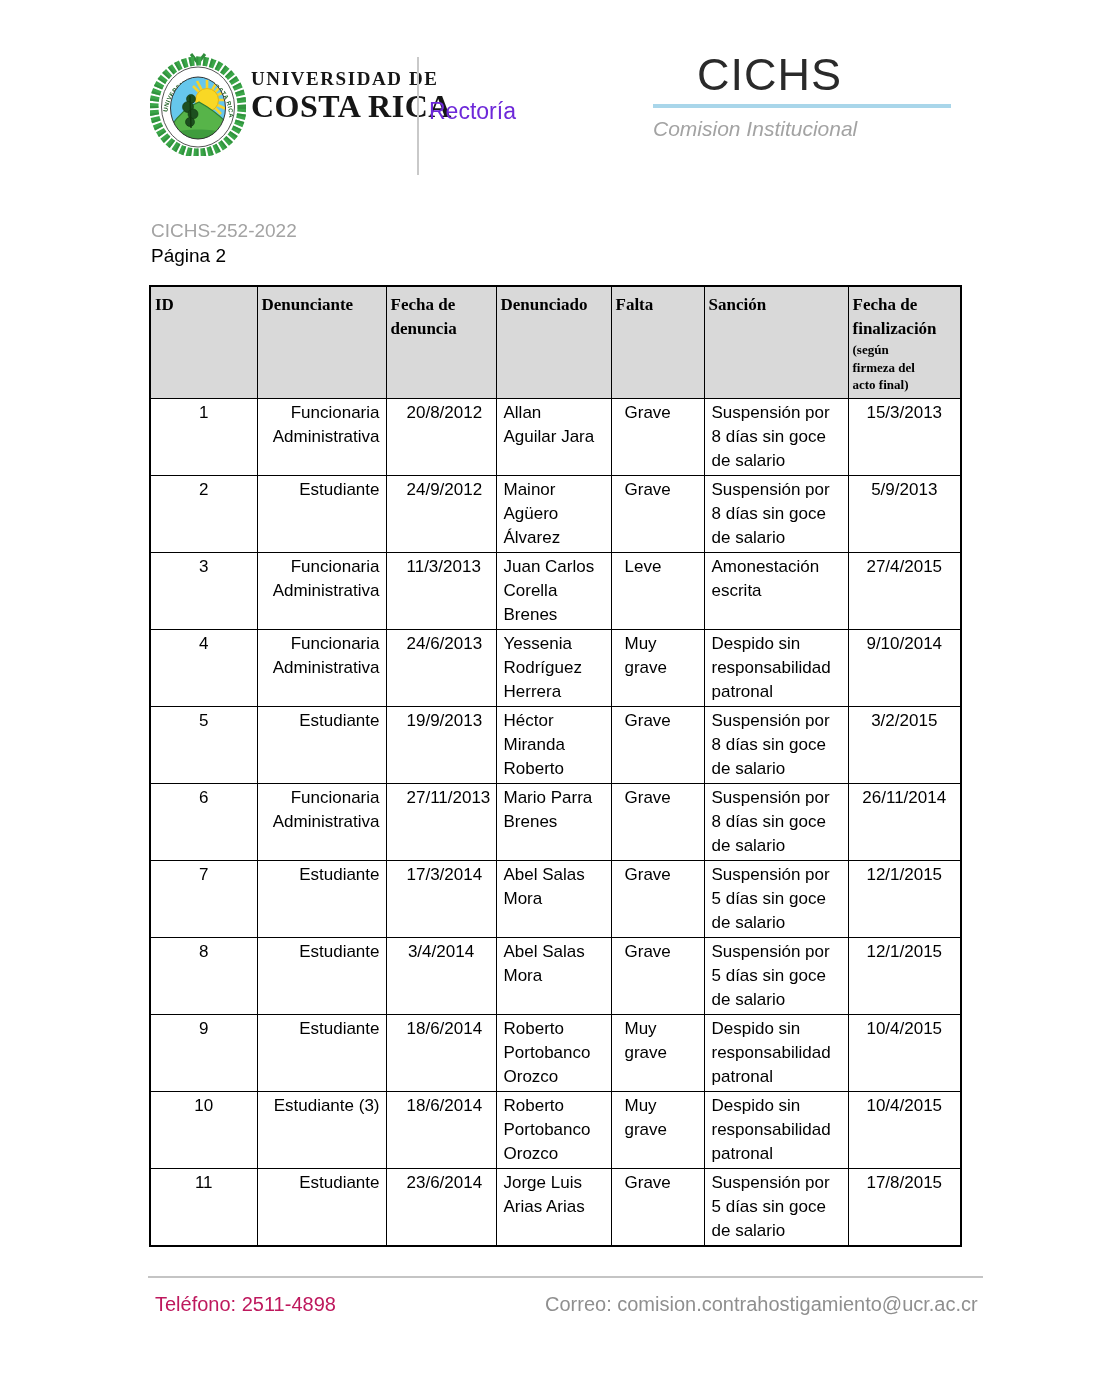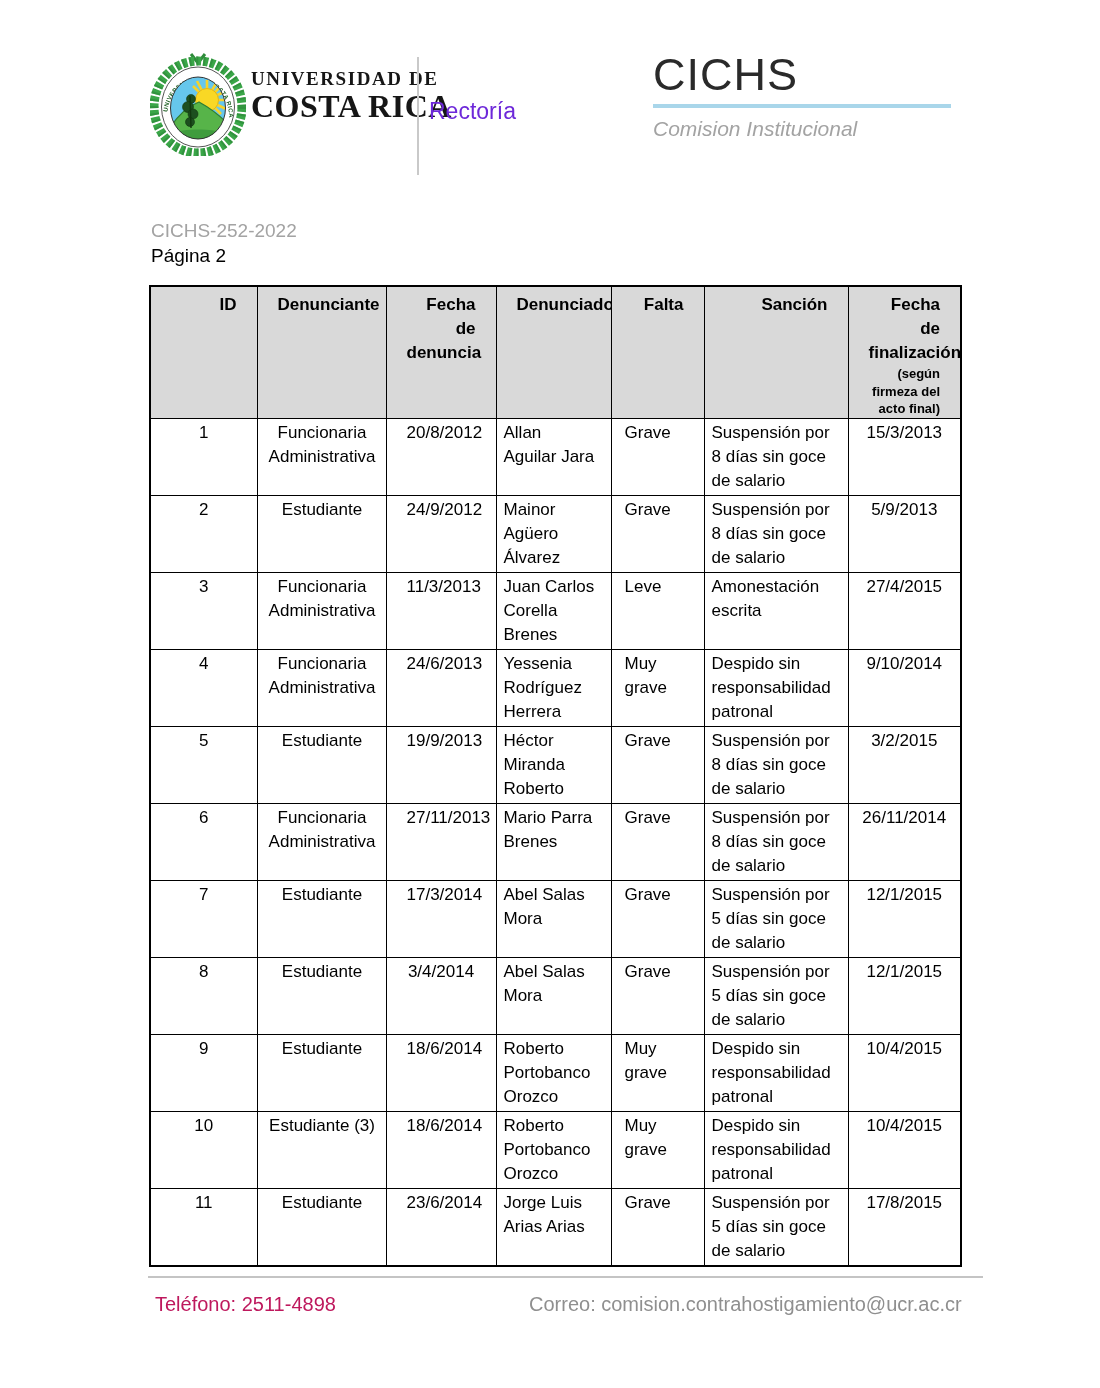--- a/index.html
+++ b/index.html
@@ -13,50 +13,50 @@
     overflow:hidden;
   }
   
   .seal{position:absolute;left:150px;top:50px;width:96px;height:106px;}
   .wordmark{position:absolute;left:251px;top:68px;font-family:"Liberation Serif", serif;color:#161616;}
   .uni-line1{font-size:19px;letter-spacing:1.6px;font-weight:600;line-height:22px;}
   .uni-line2{font-size:32px;font-weight:700;letter-spacing:0.5px;line-height:32px;}
   .brand-vline{position:absolute;left:417px;top:57px;width:2px;height:118px;background:#c9c9c9;}
   .dept{position:absolute;left:429px;top:98px;font-size:23px;color:#6d28d9;}
   .cichs-block{position:absolute;left:653px;top:50px;width:300px;}
-  .cichs-acronym{font-size:45px;line-height:50px;color:#2a2a2a;letter-spacing:1px;font-weight:400;}
+  .cichs-acronym{font-size:45px;line-height:50px;color:#2a2a2a;letter-spacing:1px;font-weight:400;margin-left:44px;}
   .accent-underline{margin-top:4px;height:4px;width:298px;background:#a9d6ea;}
   .org-line1{margin-top:9px;font-size:21px;line-height:24px;color:#a3a3a3;font-style:italic;}
   .org-line2{margin-top:2px;font-size:21px;line-height:24px;font-weight:700;color:#8d8d8d;}
   
   .docmeta{position:absolute;left:151px;top:220px;}
   .doc-ref{font-size:19px;line-height:22px;color:#a3a3a3;}
   .doc-page{font-size:19px;line-height:22px;color:#000;margin-top:3px;}
   
   .table-wrap{position:absolute;left:149px;top:285px;}
   table.cases{table-layout:fixed;border-collapse:collapse;width:811px;border:2px solid #000;}
   col.w0{width:107px} col.w1{width:129px} col.w2{width:110px} col.w3{width:115px}
   col.w4{width:93px}  col.w5{width:144px} col.w6{width:113px}
   th,td{border:1px solid #000;vertical-align:top;overflow:hidden;}
   thead tr{height:112px;}
   tbody tr{height:75px;}
-  th{background:#d9d9d9;font-weight:700;text-align:right;font-size:17px;line-height:24px;padding:6px 20px 0;}
+  th{background:#d9d9d9;font-weight:700;text-align:left;font-size:17px;line-height:24px;padding:6px 4px 0;font-family:Liberation Serif, serif;}
   .th-note{font-size:13px;line-height:17.5px;font-weight:700;white-space:pre-line;}
   td{font-size:17px;line-height:24px;padding:2px 6px;color:#000;word-break:normal;}
   td.col-0{text-align:center;padding:2px 4px;}
-  td.col-1{text-align:center;padding:2px 6px 2px 7px;margin-left:16px;}
+  td.col-1{text-align:right;padding:2px 6px 2px 7px;margin-left:16px;}
   td.col-2{text-align:center;padding:2px 20px;}
   td.col-3{text-align:left;padding:2px 16px 2px 7px;}
   td.col-4{text-align:left;padding:2px 16px 2px 13px;}
   td.col-5{text-align:left;padding:2px 10px 2px 7px;}
   td.col-6{text-align:center;padding:2px 4px;}
   
   .footer-rule{position:absolute;left:148px;top:1276px;width:835px;height:2px;background:#c4c4c4;}
   .footer-phone{position:absolute;left:155px;top:1293px;font-size:20px;color:#be185d;}
-  .footer-email{position:absolute;left:529px;top:1293px;font-size:20px;color:#8f8f8f;}
+  .footer-email{position:absolute;left:545px;top:1293px;font-size:20px;color:#8f8f8f;}
 </style>
 </head>
 <body>
 
 <div class="page">
 
   <svg class="seal" viewBox="0 0 96 106" xmlns="http://www.w3.org/2000/svg">
     <path d="M41 4 l7 9 M55 4 l-7 9" stroke="#2e8b3a" stroke-width="3" fill="none"></path>
     <ellipse cx="48" cy="57" rx="44" ry="46" fill="none" stroke="#3aa648" stroke-width="9" stroke-dasharray="5 2"></ellipse>
     <ellipse cx="48" cy="57" rx="44" ry="46" fill="none" stroke="#2e8b3a" stroke-width="9" stroke-dasharray="2 5" opacity="0.7"></ellipse>

